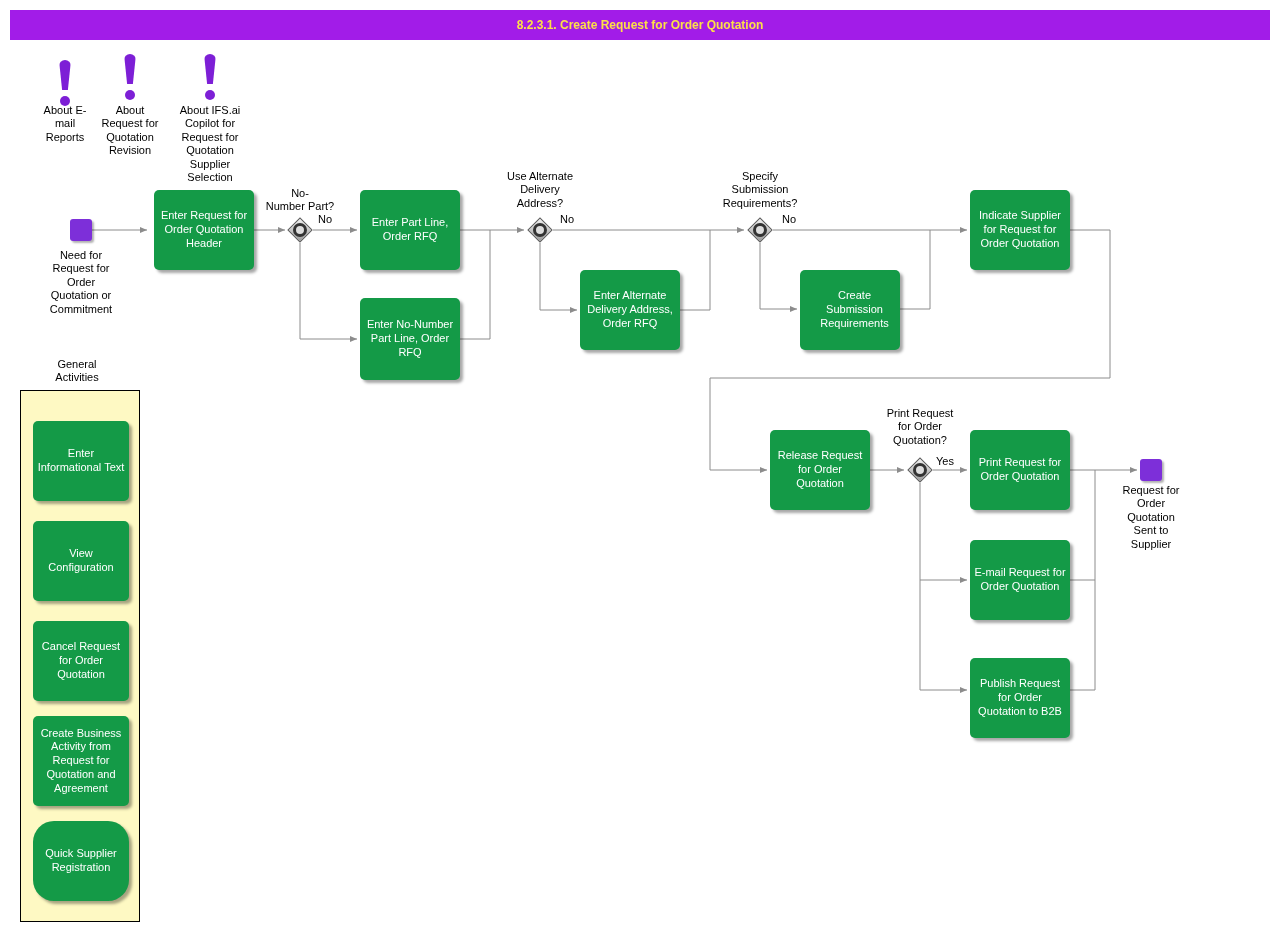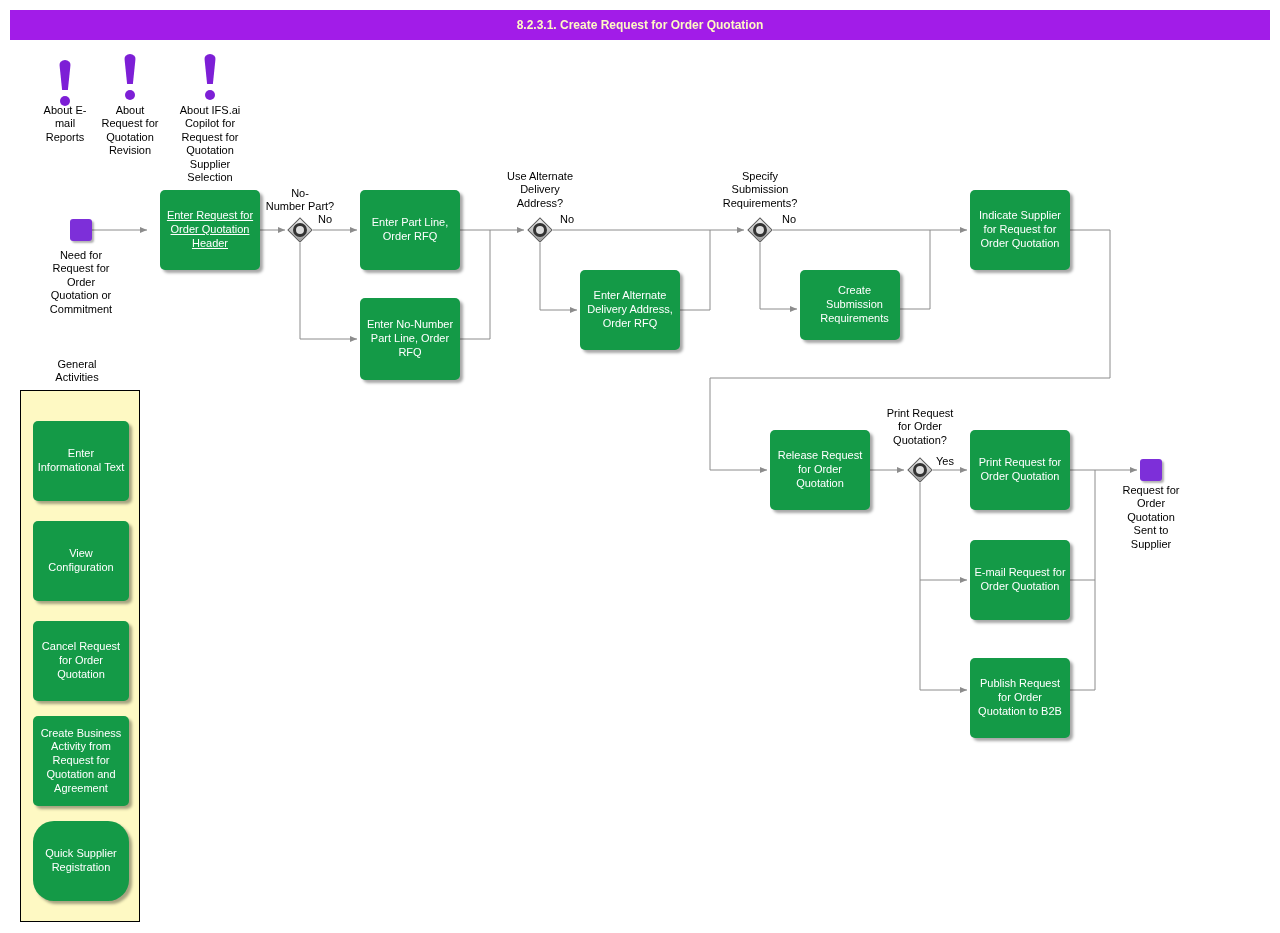--- a/index.html
+++ b/index.html
@@ -2,21 +2,21 @@
 <html><head>
 <meta charset="utf-8">
 <style>
   html,body { margin:0; padding:0; background:#ffffff; }
   .canvas {
     position:relative; width:1280px; height:933px; background:#ffffff;
     font-family:"Liberation Sans", sans-serif; overflow:hidden;
   }
   .titlebar {
     position:absolute; left:10px; top:10px; width:1260px; height:30px;
-    background:#a21ce8; color:#fef9c3; font-size:12px; font-weight:bold;
+    background:#a21ce8; color:#fde047; font-size:12px; font-weight:bold;
     display:flex; align-items:center; justify-content:center;
   }
   .wires { position:absolute; left:0; top:0; pointer-events:none; }
   .task {
     position:absolute; background:#149a47; color:#ffffff; border-radius:5px;
     font-size:11px; line-height:1.25; text-align:center;
     display:flex; align-items:center; justify-content:center;
     padding:3px; box-sizing:border-box;
     box-shadow:3px 3px 3px rgba(0,0,0,0.35);
     cursor:pointer;
@@ -121,25 +121,25 @@
 Supplier
 Selection</div>
 
   <div class="event" style="left:70px;top:219px;"></div>
   <div class="label" style="left:39px;top:249px;width:84px;">Need for
 Request for
 Order
 Quotation or
 Commitment</div>
 
-  <div class="task" style="left:160px;top:190px;width:100px;height:80px;text-decoration:underline;">Enter Request for Order Quotation Header</div>
+  <div class="task" style="left:154px;top:190px;width:100px;height:80px;">Enter Request for Order Quotation Header</div>
   <div class="task" style="left:360px;top:190px;width:100px;height:80px;">Enter Part Line, Order RFQ</div>
   <div class="task" style="left:360px;top:298px;width:100px;height:82px;">Enter No-Number Part Line, Order RFQ</div>
   <div class="task" style="left:580px;top:270px;width:100px;height:80px;">Enter Alternate Delivery Address, Order RFQ</div>
-  <div class="task" style="left:800px;top:270px;width:100px;height:70px;padding-left:12px;">Create Submission Requirements</div>
+  <div class="task" style="left:800px;top:270px;width:100px;height:80px;padding-left:12px;">Create Submission Requirements</div>
   <div class="task" style="left:970px;top:190px;width:100px;height:80px;">Indicate Supplier for Request for Order Quotation</div>
   <div class="task" style="left:770px;top:430px;width:100px;height:80px;">Release Request for Order Quotation</div>
   <div class="task" style="left:970px;top:430px;width:100px;height:80px;">Print Request for Order Quotation</div>
   <div class="task" style="left:970px;top:540px;width:100px;height:80px;">E-mail Request for Order Quotation</div>
   <div class="task" style="left:970px;top:650px;width:100px;height:80px;margin-top:8px;">Publish Request for Order Quotation to B2B</div>
 
   <div class="gateway" style="left:287px;top:217px;">
     <div class="gw-diamond"></div>
     <div class="gw-ring"></div>
   </div>

